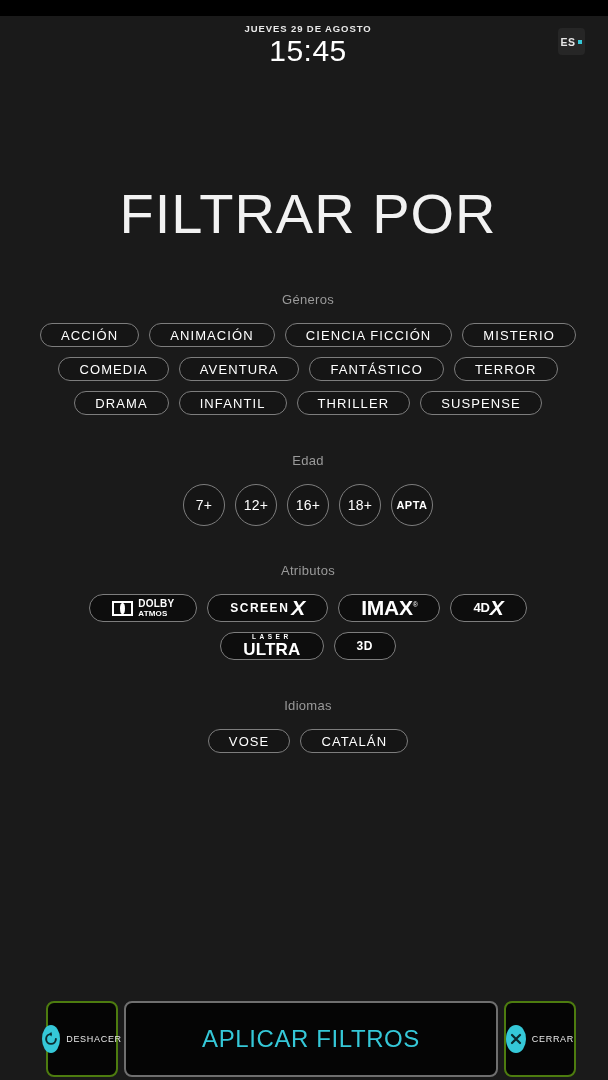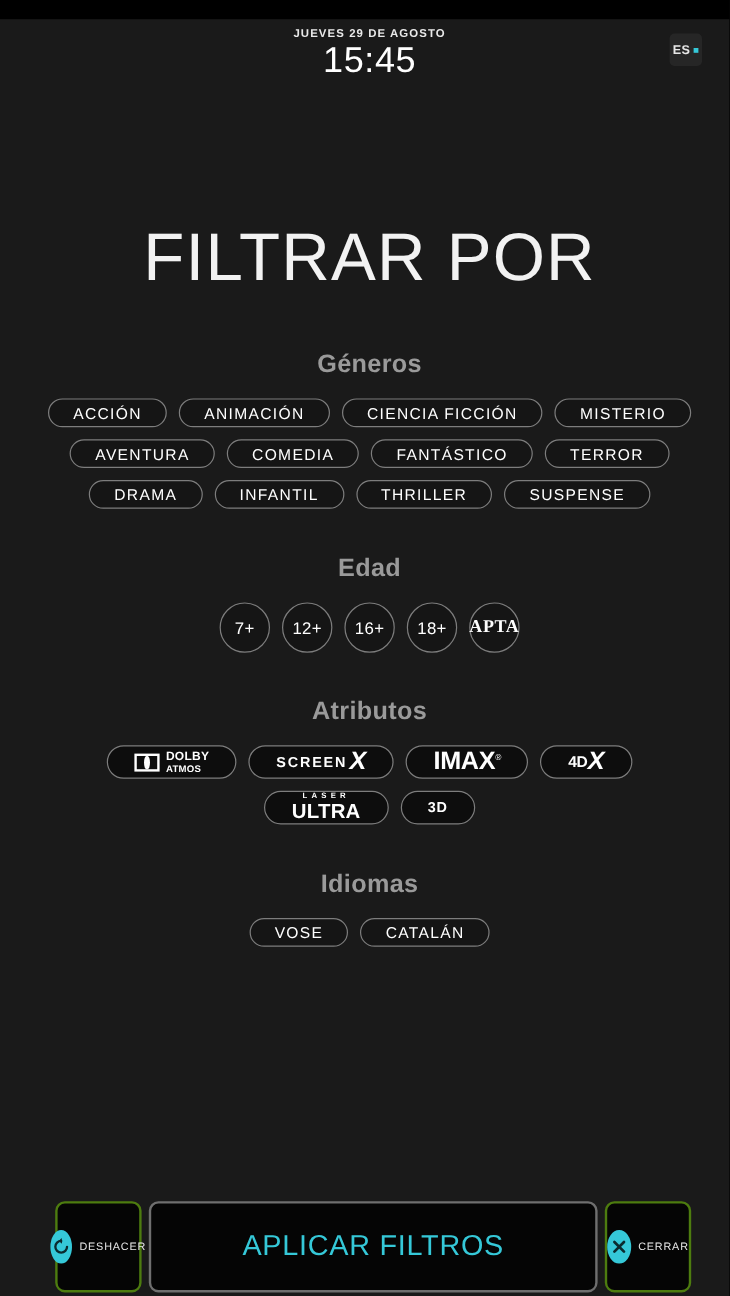--- a/index.html
+++ b/index.html
@@ -62,22 +62,22 @@
     font-weight:300;
     letter-spacing:1px;
     margin-top:103px;
   }
   
   .content { flex:1 1 auto; margin-top:46px; }
   .section { margin-bottom:0; }
   .sec-title {
     text-align:center;
     color:#9a9a9a;
-    font-size:21px;
-    font-weight:700;
+    font-size:13px;
+    font-weight:400;
     letter-spacing:.3px;
   }
   .chip-rows { margin-top:16px; }
   .chip-row {
     display:flex; justify-content:center; align-items:center;
     gap:10px; margin-bottom:10px;
   }
   .chip {
     border:1px solid #7d7d7d;
     border-radius:999px;
@@ -94,21 +94,21 @@
   
   .age-row { gap:10px; margin-top:16px; }
   .age-chip {
     width:42px; height:42px;
     border:1px solid #7d7d7d;
     border-radius:50%;
     display:flex; align-items:center; justify-content:center;
     color:#fff; font-size:14px; letter-spacing:.3px;
     background:#151515;
   }
-  .age-chip.small { font-size:15px; font-weight:600; letter-spacing:.5px;font-family:Liberation Serif, serif; }
+  .age-chip.small { font-size:11px; font-weight:600; letter-spacing:.5px; }
   
   .logo-chip {
     border:1px solid #7d7d7d;
     border-radius:999px;
     height:28px;
     padding:0 22px;
     display:flex; align-items:center; justify-content:center;
     background:#0d0d0d;
   }
   .dolby { display:flex; align-items:center; gap:5px; }
@@ -200,22 +200,22 @@
     <div class="section">
       <div class="sec-title">Géneros</div>
       <div class="chip-rows">
         <div class="chip-row">
           <div class="chip">ACCIÓN</div>
           <div class="chip">ANIMACIÓN</div>
           <div class="chip">CIENCIA FICCIÓN</div>
           <div class="chip">MISTERIO</div>
         </div>
         <div class="chip-row">
+          <div class="chip">COMEDIA</div>
           <div class="chip">AVENTURA</div>
-          <div class="chip">COMEDIA</div>
           <div class="chip">FANTÁSTICO</div>
           <div class="chip">TERROR</div>
         </div>
         <div class="chip-row">
           <div class="chip">DRAMA</div>
           <div class="chip">INFANTIL</div>
           <div class="chip">THRILLER</div>
           <div class="chip">SUSPENSE</div>
         </div>
       </div>

